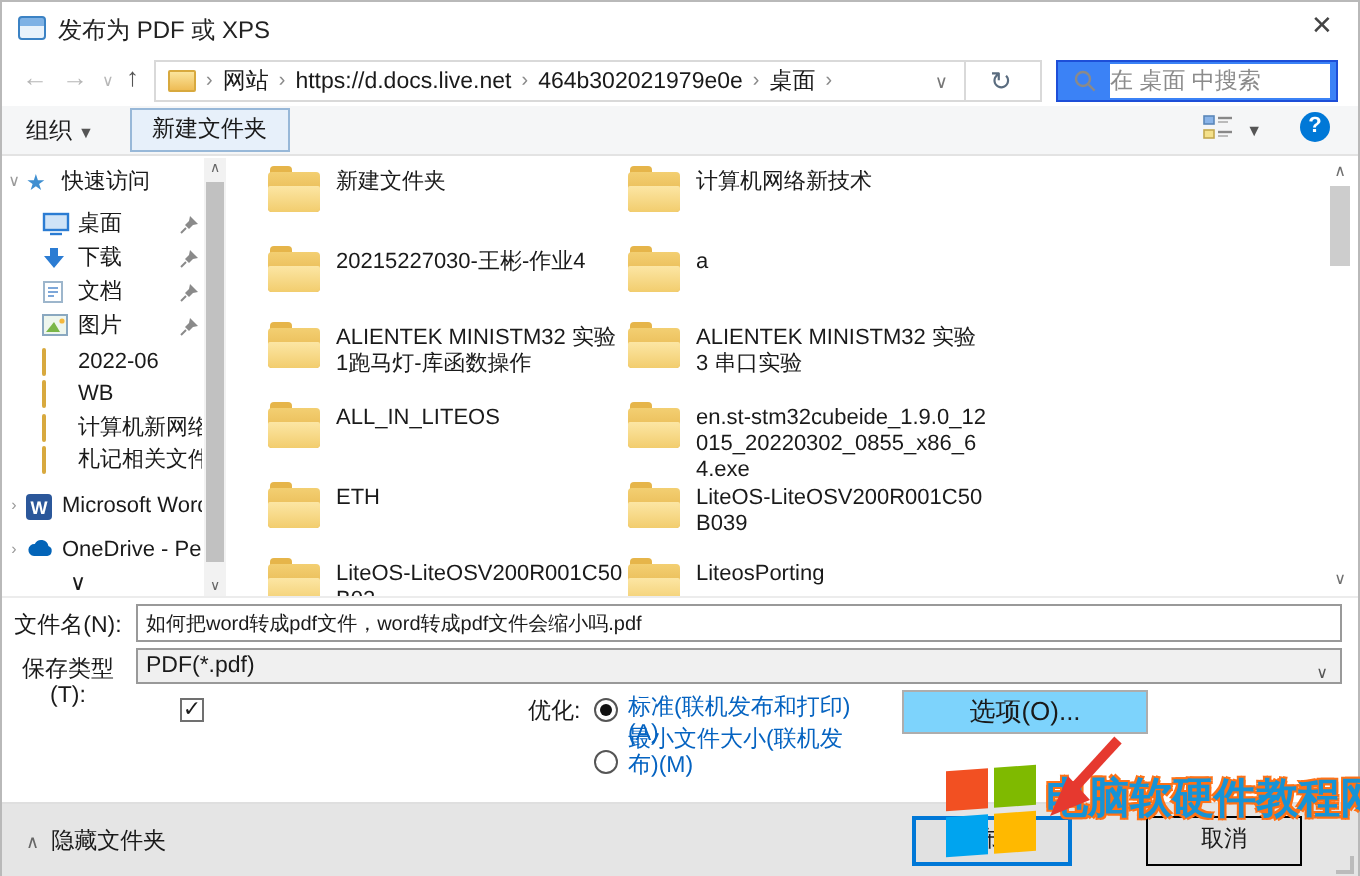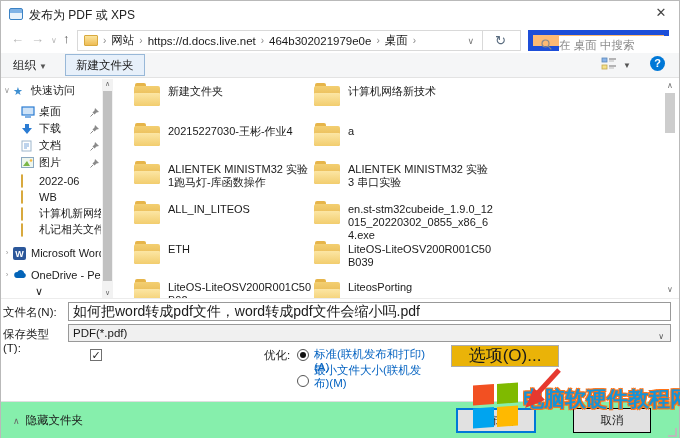--- a/index.html
+++ b/index.html
@@ -16,21 +16,21 @@
   .navbar{position:absolute;left:0;top:27px;right:0;height:25px}
   .nav-glyph{position:absolute;top:3px;font-size:13px;color:#b7b7b7}
   .nav-up{color:#555}
   .crumb-box{position:absolute;left:76px;top:2px;width:444px;height:21px;border:1px solid #d9d9d9;background:#fff;display:flex;align-items:center}
   .crumb-seg{display:flex;align-items:center;height:100%}
   .crumb-box .sep{color:#8a8a8a;font-size:10px;padding:0 5px}
   .crumb-label{font-size:11.5px;color:#1a1a1a;white-space:nowrap}
   .crumb-folder{width:14px;height:11px;margin-left:6px;background:linear-gradient(180deg,#fbe49c,#eebc55);border:1px solid #d8a93e;border-radius:1px}
   .crumb-dd{position:absolute;right:46px;top:5px;color:#777;font-size:9px}
   .refresh-seg{position:absolute;right:2px;top:0;width:36px;height:19px;border-left:1px solid #d9d9d9;text-align:center;line-height:19px;color:#5a6c7f;font-size:13px}
-  .search-box{position:absolute;left:527px;top:2px;width:141px;height:21px;border:5px solid #1d4ed8;background:#fdba74}
+  .search-box{position:absolute;left:527px;top:2px;width:141px;height:21px;border:1px solid #1d4ed8;background:#3b82f6}
   .search-box svg{position:absolute;left:8px;top:4px}
   .search-input{position:absolute;left:26px;top:1px;width:110px;height:17px;border:0;outline:0;font-size:11.5px;color:#1a1a1a;font-family:inherit}
   .search-input::placeholder{color:#8b8b8b}
 
   
   .toolbar{position:absolute;left:0;top:52px;right:0;height:25px;background:#f5f6f7;border-bottom:1px solid #e3e3e3}
   .organize{position:absolute;left:12px;top:5px;color:#1a1a1a;font-size:11.5px;cursor:pointer}
   .organize .caret{font-size:8px;color:#555;margin-left:3px}
   .newfolder-btn{position:absolute;left:64px;top:1px;height:22px;padding:0 10px;line-height:20px;font-size:11.5px;background:#e7f0fa;border:1px solid #98b8d8;color:#1a1a1a;cursor:pointer}
   .views-btn{position:absolute;right:48px;top:4px;width:30px;height:16px;cursor:pointer}
@@ -57,37 +57,37 @@
   .ficon .tab{position:absolute;left:1px;top:-3px;width:11px;height:5px;background:#e6b54a;border-radius:2px 2px 0 0}
   .ficon .back{position:absolute;inset:0;background:linear-gradient(180deg,#f3cf72,#e2ac3f);border-radius:2px}
   .ficon .front{position:absolute;left:0;right:0;bottom:0;height:13px;background:linear-gradient(180deg,#fce6a4,#f2cd6e);border-radius:1px 1px 2px 2px}
   .fname{margin-left:34px;width:146px;font-size:11px;line-height:13px;color:#1a1a1a;word-break:break-all}
   .fl-scroll{position:absolute;right:2px;top:78px;width:14px;height:219px}
   .fl-scroll .arrow{position:absolute;left:0;width:14px;text-align:center;font-size:8px;color:#707070}
   .fl-thumb{position:absolute;left:2px;top:14px;width:10px;height:40px;background:#cdcdcd}
 
   
   .fields{position:absolute;left:0;top:297px;right:0;height:46px;border-top:1px solid #ececec}
-  .field-label{position:absolute;width:62px;text-align:left;font-size:11.5px;color:#1a1a1a}
-  .filename-input{position:absolute;left:67px;top:3px;width:603px;height:19px;border:1px solid #999;font-size:14px;padding:0 4px;color:#1a1a1a;background:#fff;font-family:inherit}
+  .field-label{position:absolute;width:62px;text-align:center;font-size:11.5px;color:#1a1a1a}
+  .filename-input{position:absolute;left:67px;top:3px;width:603px;height:19px;border:1px solid #999;font-size:10px;padding:0 4px;color:#1a1a1a;background:#fff;font-family:inherit}
   .filetype-select{position:absolute;left:67px;top:25px;width:603px;height:18px;border:1px solid #999;background:#f0f0f0;font-size:11.5px;line-height:16px;padding:0 4px;color:#1a1a1a;cursor:pointer}
   .filetype-select .dd{position:absolute;right:6px;top:4px;font-size:8px;color:#555}
 
   
   .options{position:absolute;left:0;top:343px;right:0;height:57px}
   .chk{position:absolute;left:89px;top:5px;width:12px;height:12px;border:1px solid #707070;background:#fff;font-size:11px;line-height:11px;text-align:center;color:#1b1b1b}
   .chk-label{position:absolute;left:107px;top:4px;font-size:11.5px;color:#0563c1;cursor:pointer}
   .opt-label{position:absolute;left:263px;top:4px;font-size:11.5px;color:#1a1a1a}
   .radio{position:absolute;width:12px;height:12px;border:1px solid #555;border-radius:50%;background:#fff}
   .radio.sel::after{content:"";position:absolute;left:2px;top:2px;width:6px;height:6px;border-radius:50%;background:#111}
   .radio-label{position:absolute;font-size:11.5px;line-height:13px;color:#0563c1;width:122px;cursor:pointer}
-  .options-btn{position:absolute;left:450px;top:1px;width:108px;height:22px;background:#eab308;border:1px solid #adadad;font-size:17px;text-align:center;line-height:20px;cursor:pointer}
-
-  
-  .footer{position:absolute;left:0;top:400px;right:0;height:38px;background:#86efac;border-top:1px solid #dfdfdf}
+  .options-btn{position:absolute;left:450px;top:1px;width:123px;height:22px;background:#7dd3fc;border:1px solid #adadad;font-size:13px;text-align:center;line-height:20px;cursor:pointer}
+
+  
+  .footer{position:absolute;left:0;top:400px;right:0;height:38px;background:#e5e5e5;border-top:1px solid #dfdfdf}
   .hide-folders{position:absolute;left:12px;top:11px;font-size:11.5px;color:#1a1a1a;cursor:pointer}
   .hide-folders .chev{font-size:9px;color:#666;margin-right:6px}
   .btn{position:absolute;top:6px;height:25px;background:#e1e1e1;border:1px solid #000000;font-size:11.5px;text-align:center;cursor:pointer;line-height:22px}
   .publish-btn{left:455px;width:80px;border:2px solid #0078d7;line-height:21px}
   .cancel-btn{left:572px;width:78px}
   .resize-grip{position:absolute;right:2px;bottom:2px;width:9px;height:9px;border-right:2px solid #bbb;border-bottom:2px solid #bbb}
 
   
   .watermark{position:absolute;left:450px;top:365px;width:230px;height:73px;pointer-events:none;z-index:20}
   .winlogo{position:absolute;left:22px;top:18px;width:45px;height:44px;transform:skewY(-4deg)}

